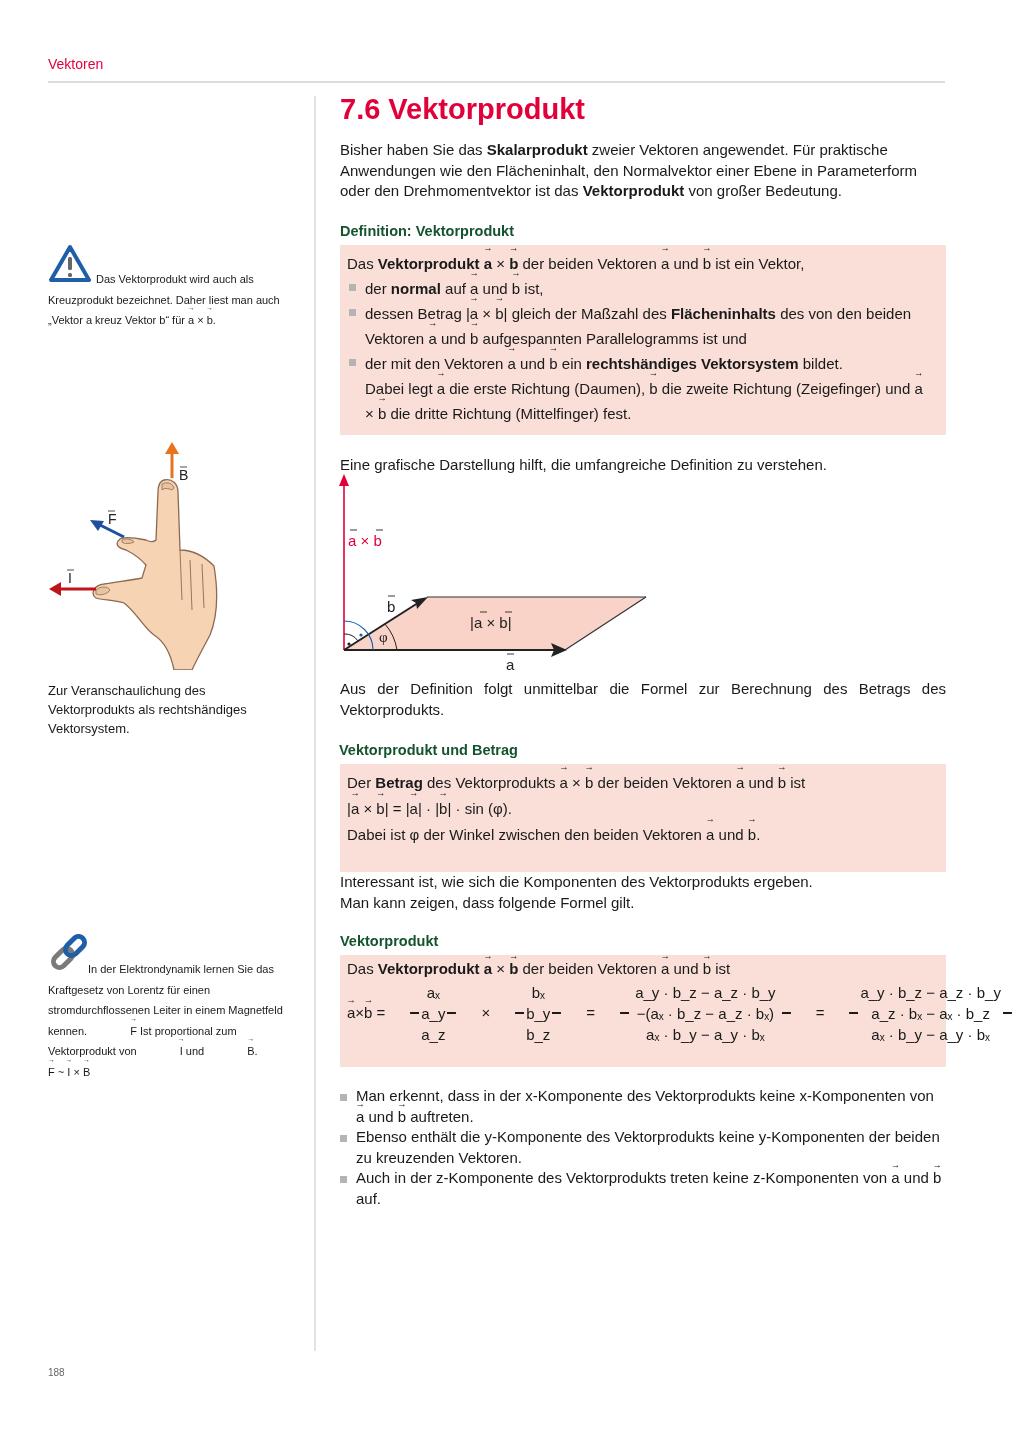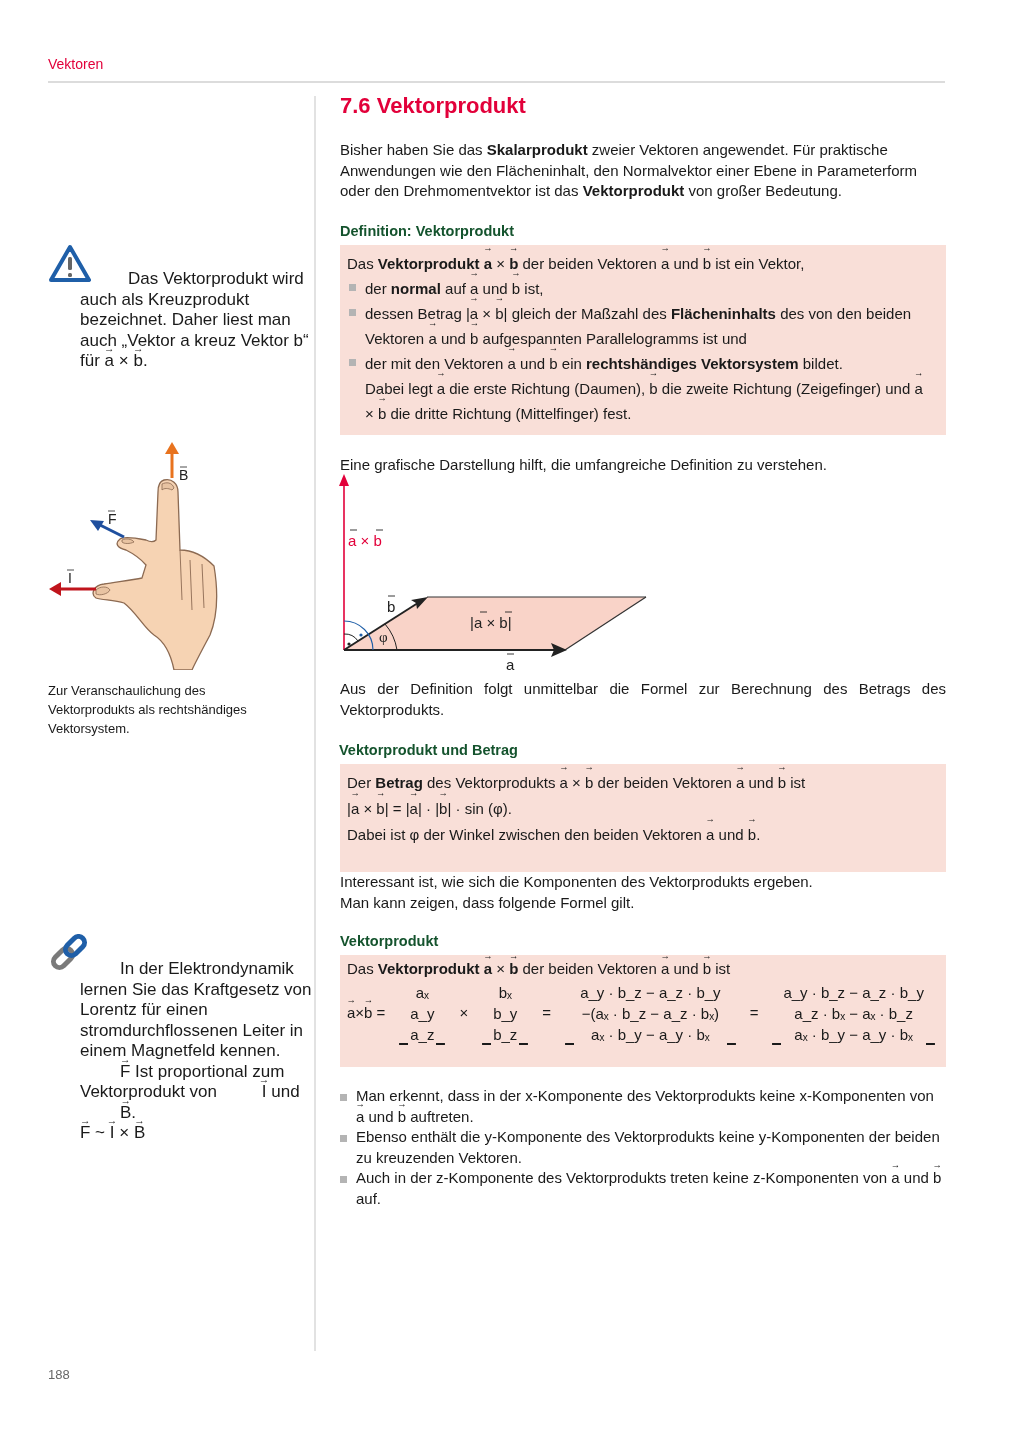--- a/index.html
+++ b/index.html
@@ -2,39 +2,39 @@
 <html><head>
 <meta charset="utf-8">
 <style>
   html, body { margin: 0; padding: 0; background: #ffffff; }
   body { width: 1018px; height: 1440px; position: relative; overflow: hidden;
          font-family: "Liberation Sans", sans-serif; color: #1a1a1a; }
   .abs { position: absolute; }
   .running-head { left: 48px; top: 56px; font-size: 14px; color: #e2003a; }
   .head-rule { left: 48px; top: 81px; width: 897px; height: 2px; background: #dcdcdc; }
   .col-rule { left: 314px; top: 96px; width: 2px; height: 1255px; background: #e2e2e2; }
-  .page-num { left: 48px; top: 1367px; font-size: 13px; color: #666; }
+  .page-num { left: 48px; top: 1367px; font-size: 10px; color: #666; }
 
   .main { left: 340px; width: 606px; font-size: 15px; line-height: 20.5px; }
-  .h-section { left: 340px; top: 93px; font-size: 22px; font-weight: bold; color: #e2003a; }
+  .h-section { left: 340px; top: 93px; font-size: 29px; font-weight: bold; color: #e2003a; }
   .h-box { font-size: 14.5px; font-weight: bold; color: #14532d; }
   .box { background: #f9dfd8; padding: 6px 13px 6px 7px; box-sizing: border-box; }
   .box p { margin: 0; }
   .bl { position: relative; padding-left: 18px; margin: 0; }
   .bl::before { content: ""; position: absolute; left: 2px; top: 8px; width: 7px; height: 7px; background: #b4b4b4; }
   .v { position: relative; display: inline-block; }
   .v::before { content: "\2192"; position: absolute; left: 50%; top: -0.72em; transform: translateX(-50%);
                font-size: 0.62em; line-height: 1; }
   b { font-weight: bold; }
 
-  .side { left: 48px; width: 250px; font-size: 17px; line-height: 20.5px; margin-left: 32px; }
+  .side { left: 48px; width: 250px; font-size: 11px; line-height: 20.5px; }
   .caption { left: 48px; top: 681px; width: 240px; font-size: 13px; line-height: 19px; }
 
   .matrix { display: flex; align-items: center; font-size: 15px; }
-  .pm { display: inline-flex; align-items: flex-end; margin: 0 10px; }
+  .pm { display: inline-flex; align-items: center; margin: 0 21px; }
   .pm .br { width: 8px; border: 1.5px solid #1a1a1a; }
   .pm .br.l { border-right: none; border-radius: 10px 0 0 10px; }
   .pm .br.r { border-left: none; border-radius: 0 10px 10px 0; }
   .pm .cells { display: flex; flex-direction: column; justify-content: center; padding: 0 2px; }
   .pm .cells div { text-align: center; line-height: 21px; height: 21px; white-space: nowrap; }
   .mx { margin: 0 4px; }
 </style>
 </head>
 <body>
 

